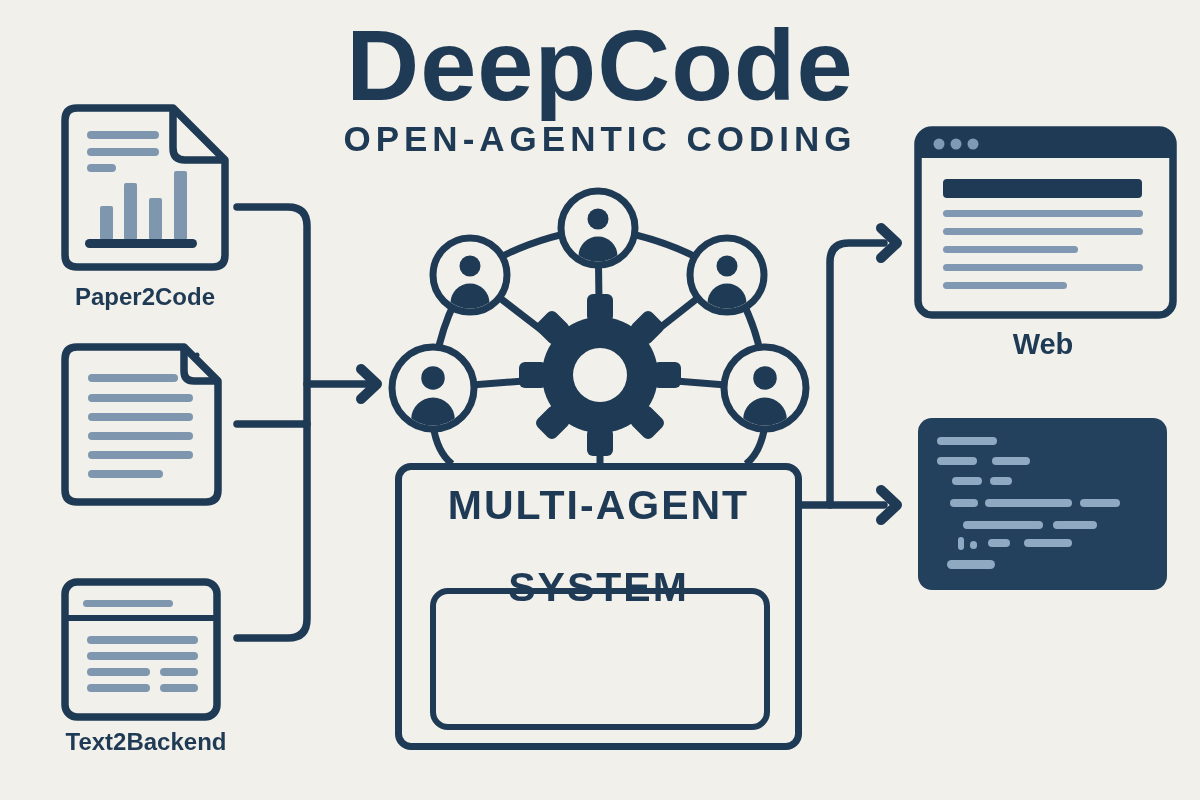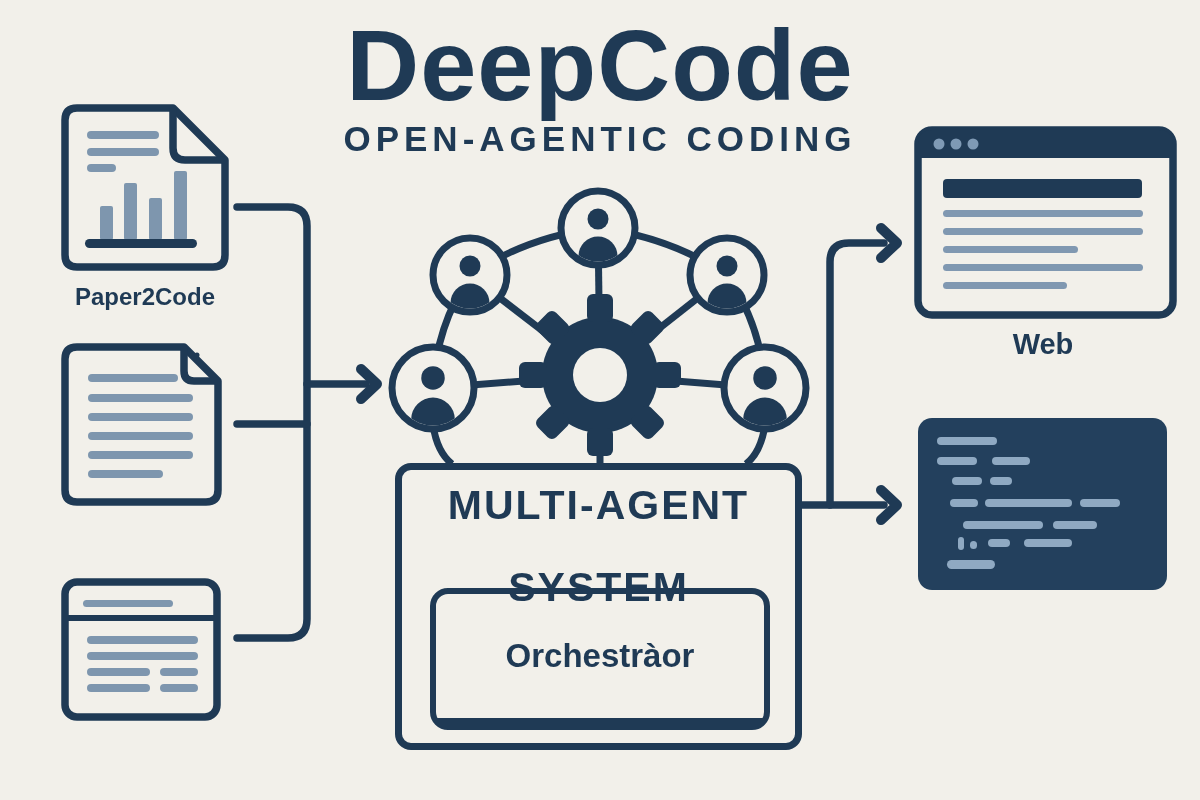--- a/index.html
+++ b/index.html
@@ -230,24 +230,24 @@
         <rect x="1024" y="539" width="48" height="8" rx="4"></rect>
         <rect x="947" y="560" width="48" height="9" rx="4.5"></rect>
       </g>
     </g>
   </svg>
 
   <div class="label title">DeepCode</div>
   <div class="label subtitle">OPEN-AGENTIC CODING</div>
 
   <div class="label side-label" style="left:25px;top:283px;width:240px;">Paper2Code</div>
+  <div class="label side-label" style="left:16px;top:728px;width:260px;">Text2Backend</div>
 
   <div class="label out-label" style="left:943px;top:328px;width:200px;">Web</div>
 
   <div class="mas-box">
     <div class="mas-title l1">MULTI-AGENT</div>
     <div class="mas-title l2">SYSTEM</div>
     <div class="mas-inner">
-      <div class="mas-row first">Orchestràor</div>
     </div>
   </div>
 
 </div>
 
 </body></html>

